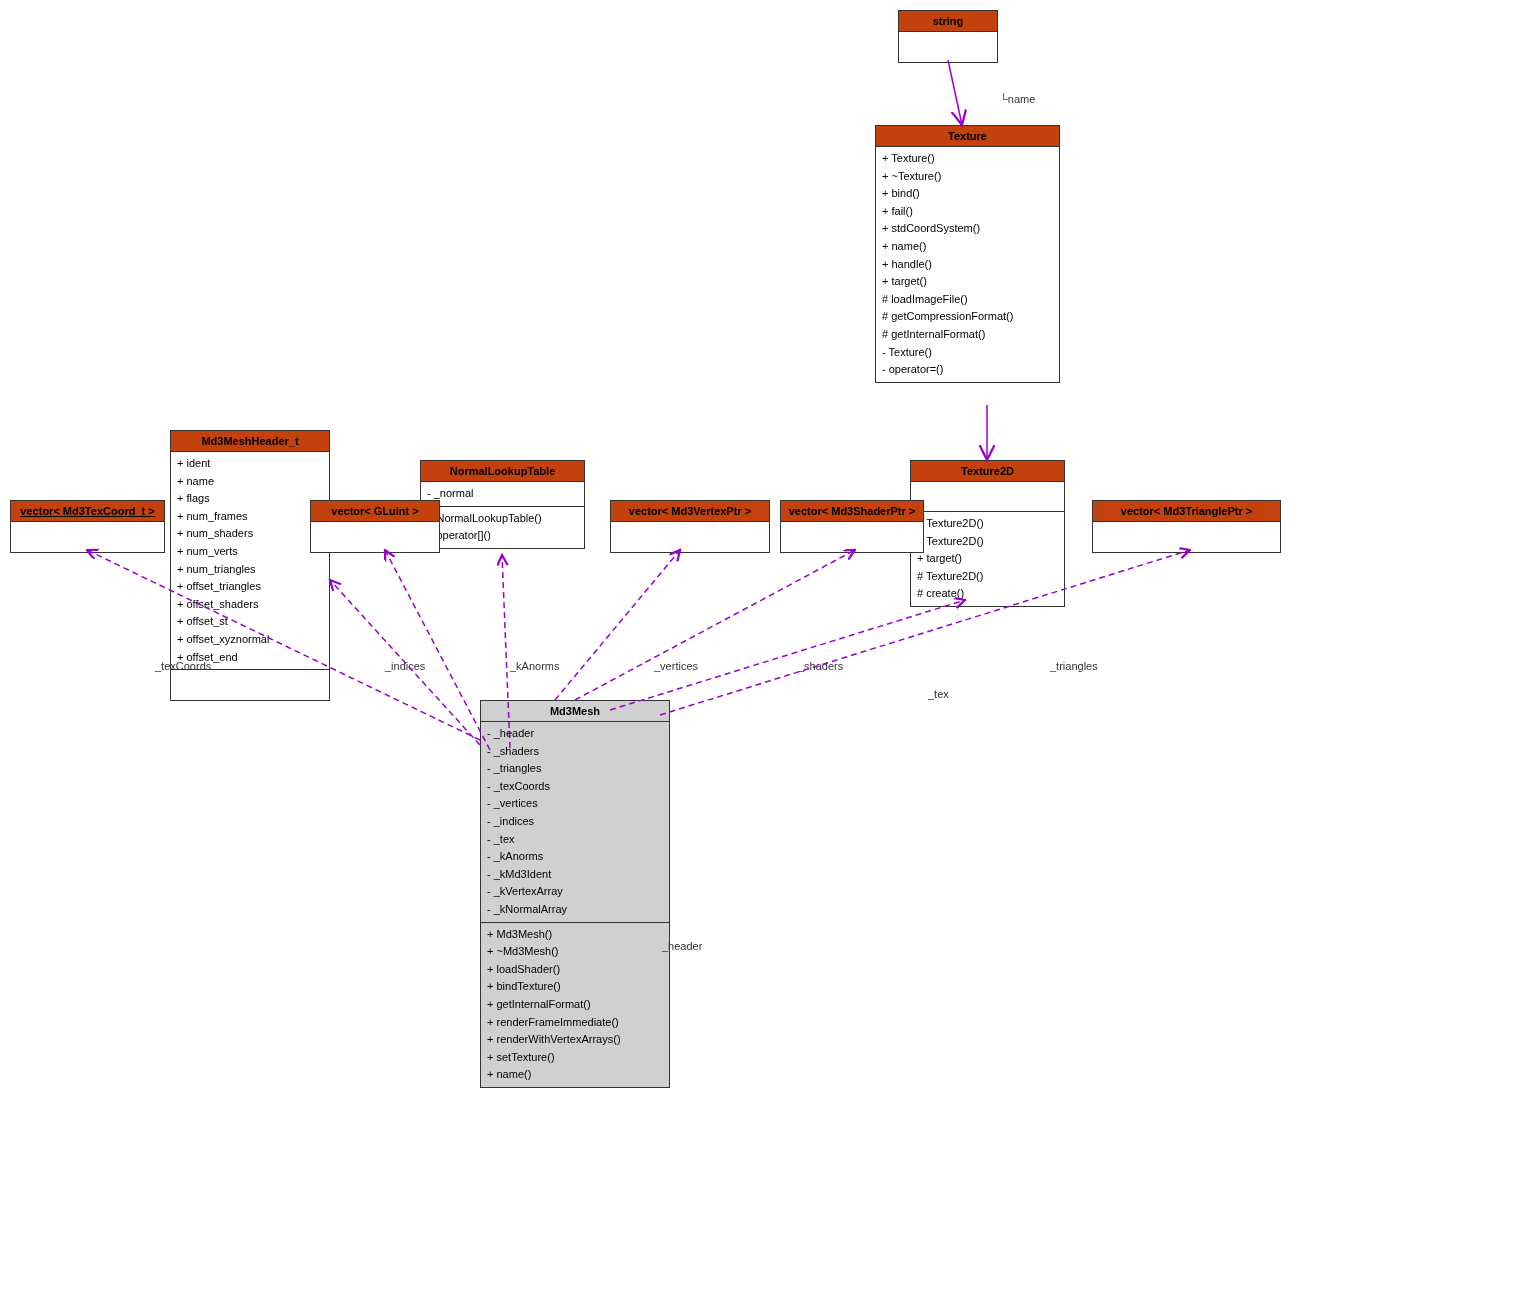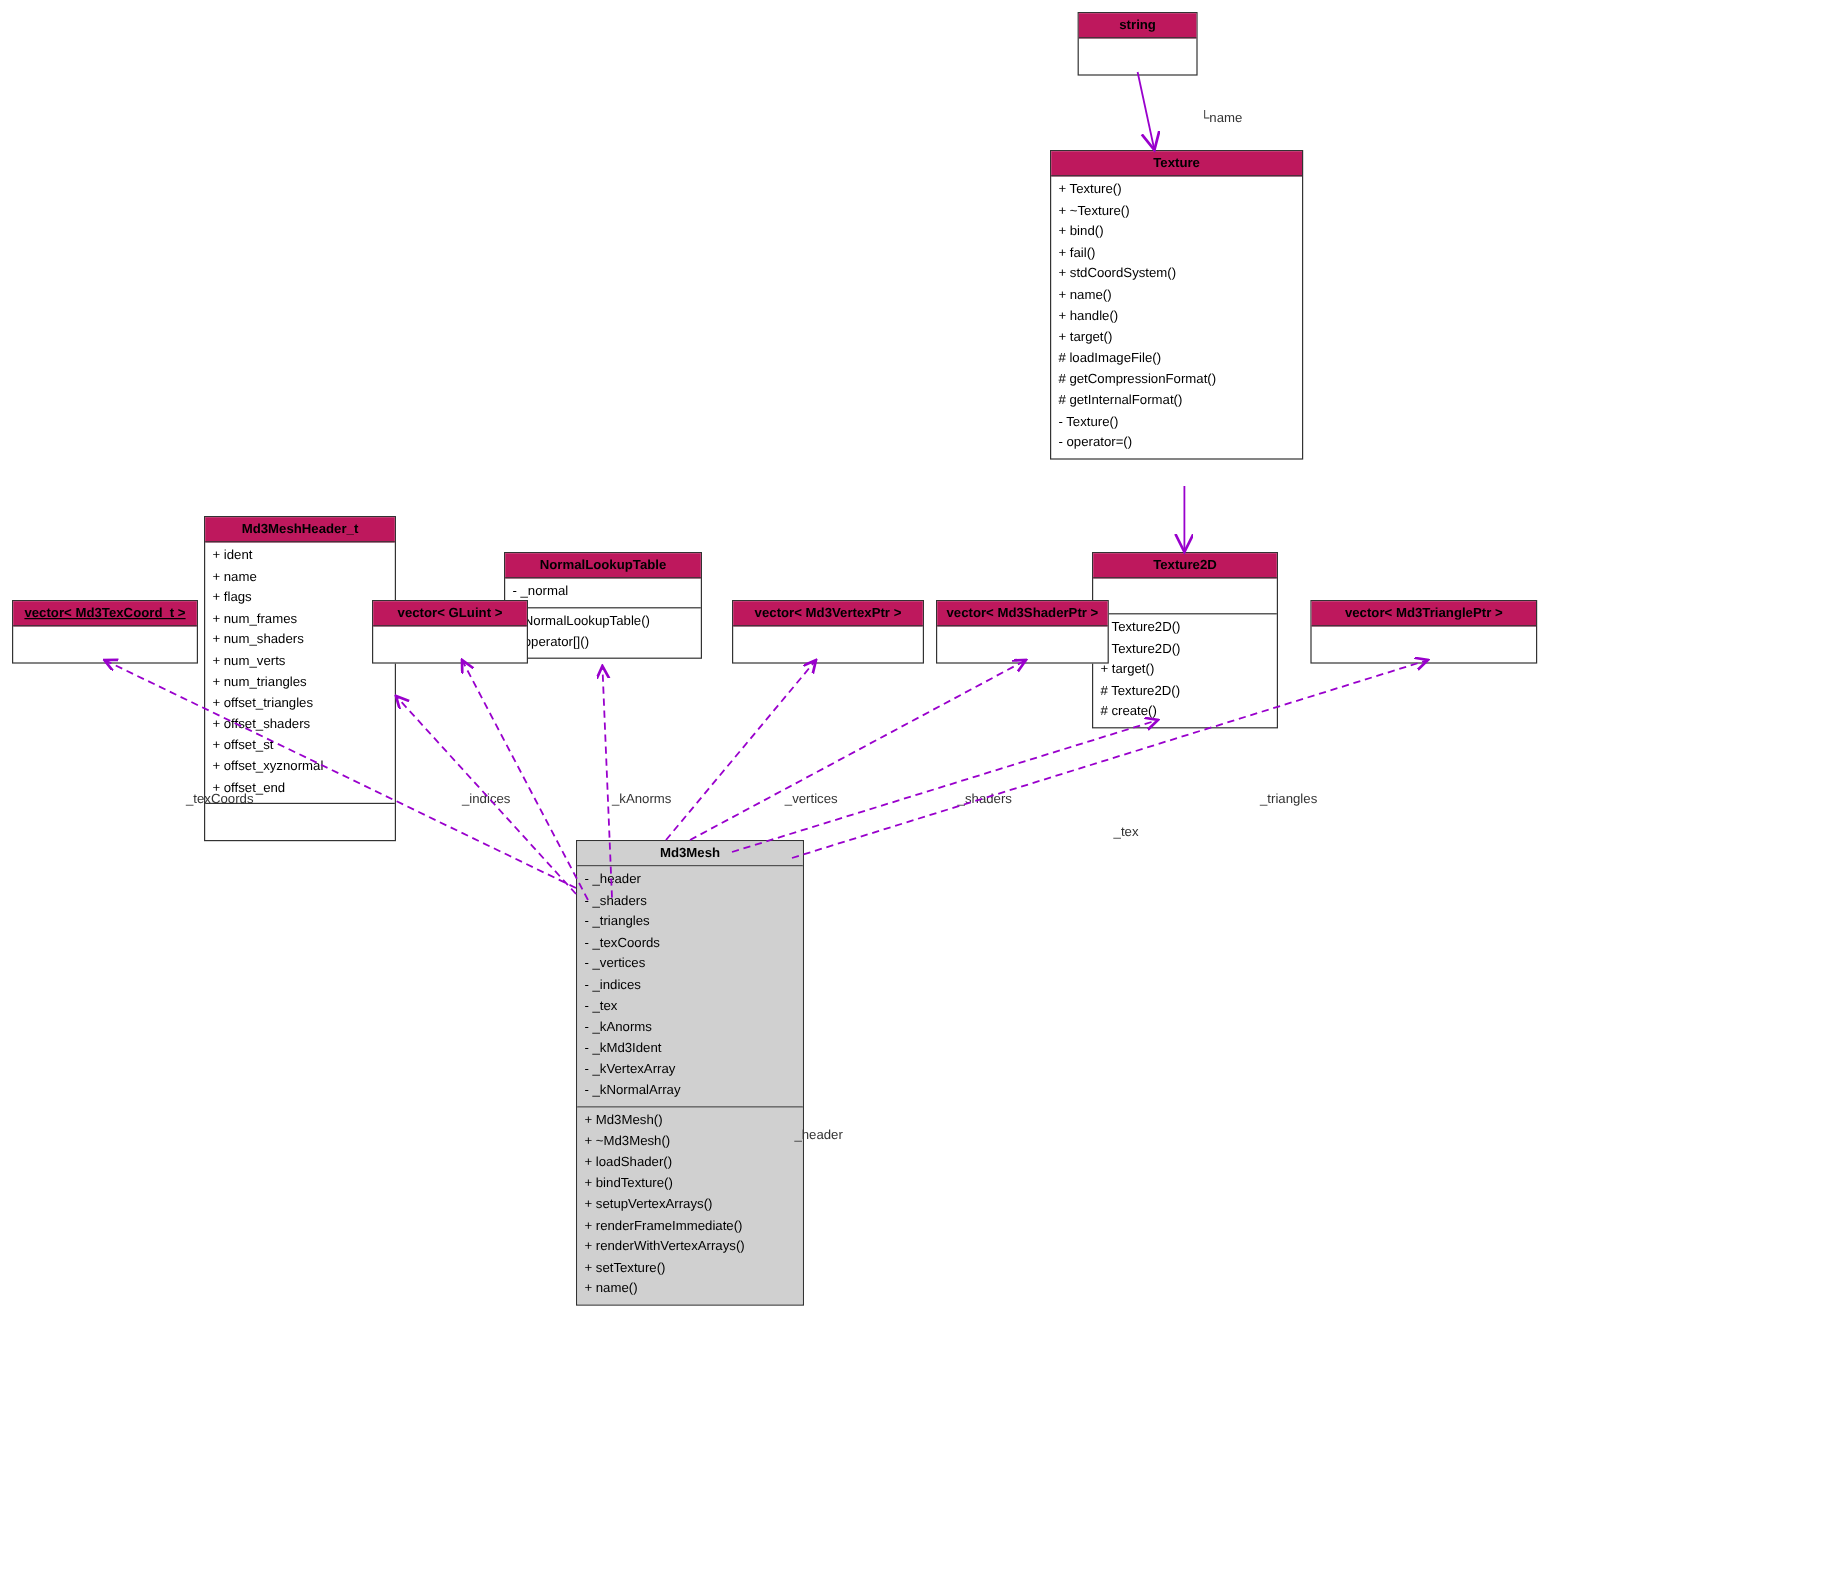--- a/index.html
+++ b/index.html
@@ -17,21 +17,21 @@
       width: 1539px;
       height: 1315px;
     }
     .uml-box {
       position: absolute;
       border: 1px solid #333;
       background: #ffffff;
       font-size: 11px;
     }
     .uml-box .box-title {
-      background: #be185d;
+      background: #c2410c;
       text-align: center;
       padding: 4px 6px;
       font-weight: bold;
       border-bottom: 1px solid #333;
     }
     .uml-box .box-section {
       padding: 3px 6px;
       border-bottom: 1px solid #333;
       line-height: 1.6;
     }
@@ -59,21 +59,21 @@
 </head>
 <body>
 
 <div class="diagram-container">
 
   <div class="uml-box" style="left:898px; top:10px; width:100px;">
     <div class="box-title">string</div>
     <div class="box-section empty"></div>
   </div>
 
-  <div class="uml-box" style="left:875px; top:125px; width:211px;">
+  <div class="uml-box" style="left:875px; top:125px; width:185px;">
     <div class="box-title">Texture</div>
     <div class="box-section">
       <div>+ Texture()</div>
       <div>+ ~Texture()</div>
       <div>+ bind()</div>
       <div>+ fail()</div>
       <div>+ stdCoordSystem()</div>
       <div>+ name()</div>
       <div>+ handle()</div>
       <div>+ target()</div>
@@ -165,21 +165,21 @@
       <div>- _kAnorms</div>
       <div>- _kMd3Ident</div>
       <div>- _kVertexArray</div>
       <div>- _kNormalArray</div>
     </div>
     <div class="box-section" style="background:#d0d0d0;">
       <div>+ Md3Mesh()</div>
       <div>+ ~Md3Mesh()</div>
       <div>+ loadShader()</div>
       <div>+ bindTexture()</div>
-      <div>+ setupVertexArrays()</div>
+      <div>+ getInternalFormat()</div>
       <div>+ renderFrameImmediate()</div>
       <div>+ renderWithVertexArrays()</div>
       <div>+ setTexture()</div>
       <div>+ name()</div>
     </div>
   </div>
 
   <div class="label" style="left:155px; top:660px;">_texCoords</div>
   <div class="label" style="left:662px; top:940px;">_header</div>
   <div class="label" style="left:385px; top:660px;">_indices</div>

